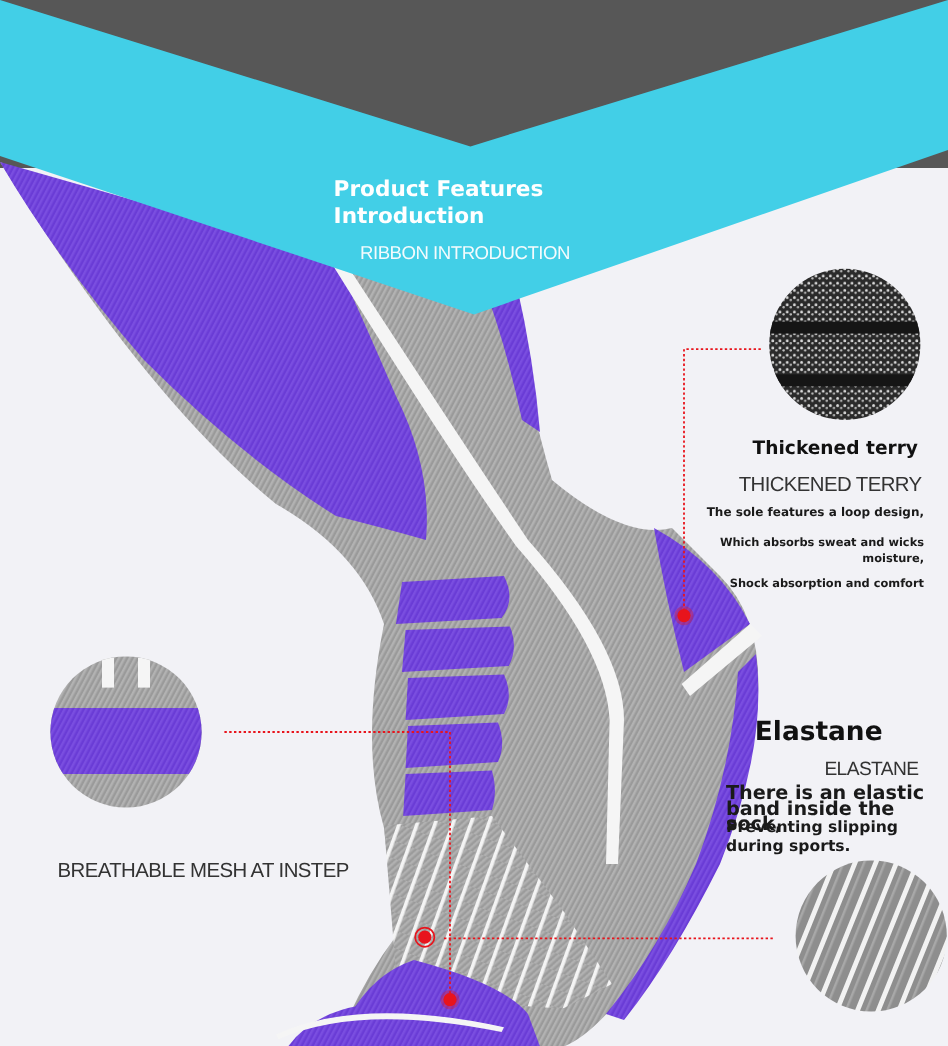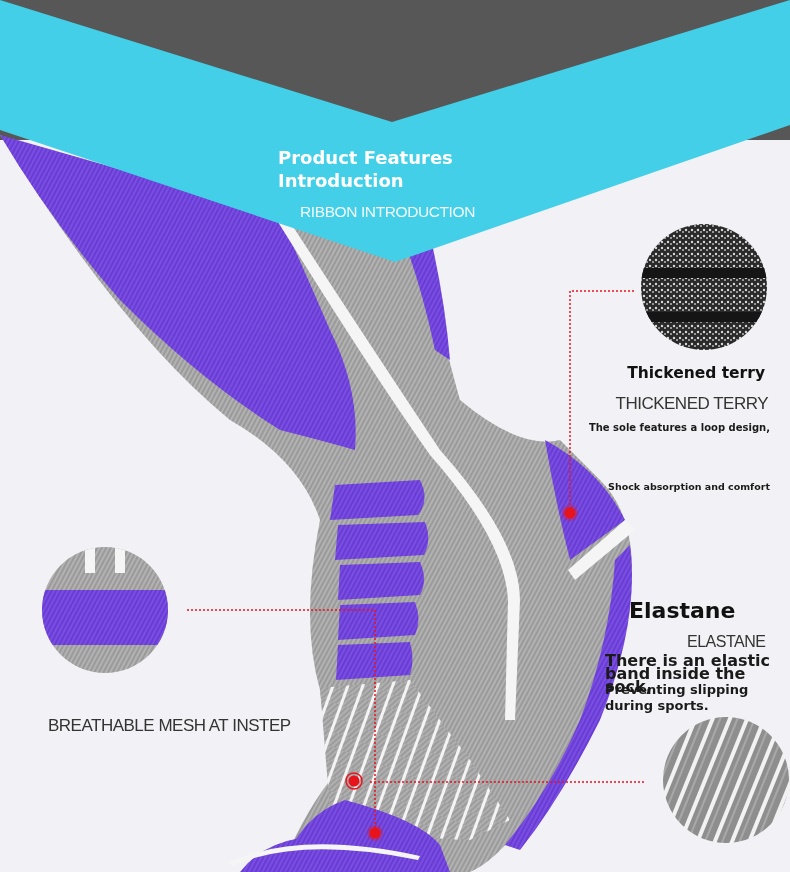--- a/index.html
+++ b/index.html
@@ -137,20 +137,21 @@
 
   <div class="txt banner-title">
     <div>Product Features</div>
     <div>Introduction</div>
   </div>
   <div class="txt banner-sub">RIBBON INTRODUCTION</div>
 
   <div class="txt f-title terry-title">Thickened terry</div>
   <div class="txt f-sub terry-sub">THICKENED TERRY</div>
   <div class="txt f-desc terry-d1">The sole features a loop design,</div>
+  <div class="txt f-desc terry-d2">Which absorbs sweat and wicks moisture,</div>
   <div class="txt f-desc terry-d3">Shock absorption and comfort</div>
 
   <div class="txt f-title el-title">Elastane</div>
   <div class="txt f-sub el-sub">ELASTANE</div>
   <div class="txt f-desc el-d1">There is an elastic band inside the sock,</div>
   <div class="txt f-desc el-d2">Preventing slipping during sports.</div>
 
   <div class="txt f-sub mesh-sub">BREATHABLE MESH AT INSTEP</div>
 </div>
 

